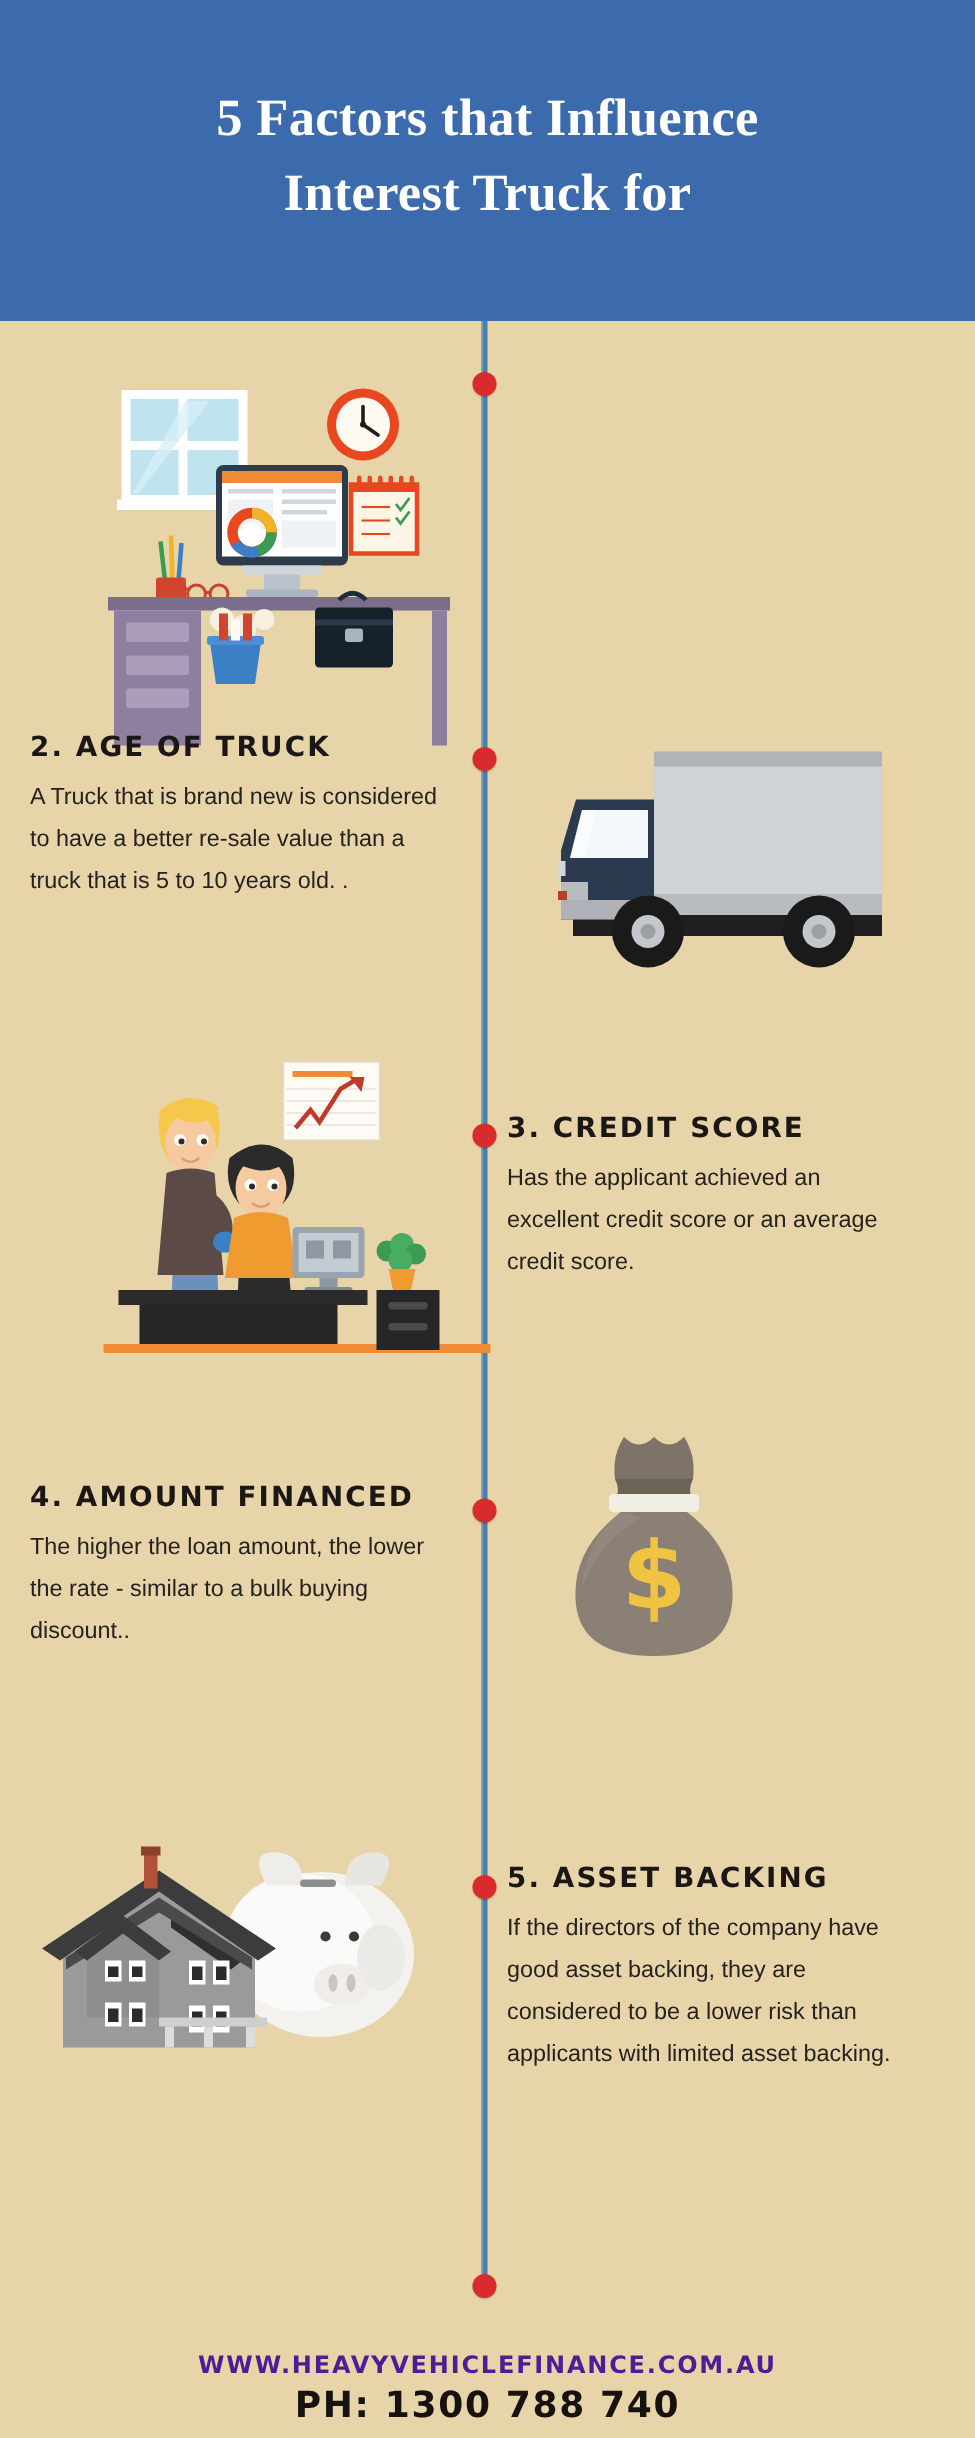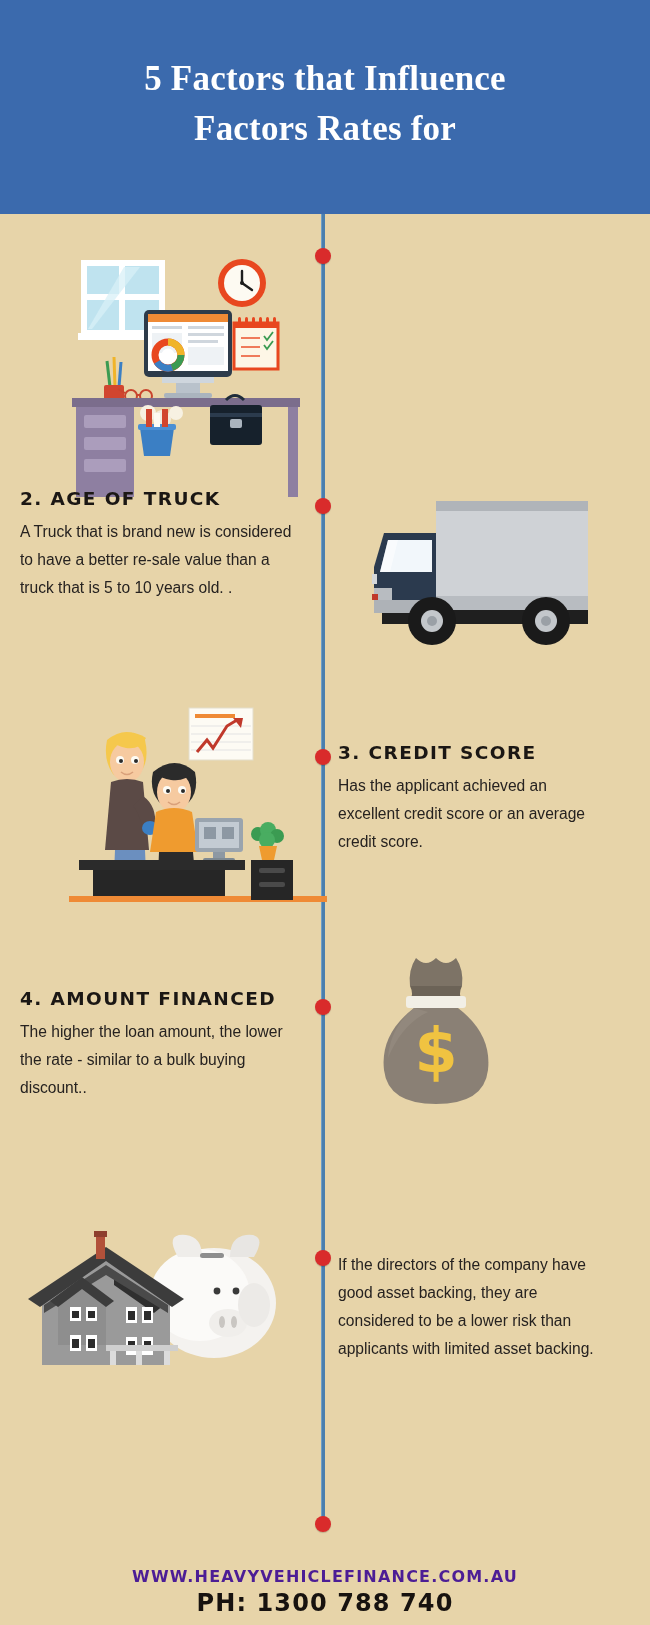--- a/index.html
+++ b/index.html
@@ -101,21 +101,21 @@
   svg { display: block; overflow: visible; }
 </style>
 </head>
 <body>
 
 <div class="page">
 
   <div class="header">
     <div class="header-title">
       <span class="ln">5 Factors that Influence</span>
-      <span class="ln">Factors Rates for</span>
+      <span class="ln">Interest Truck for</span>
     </div>
   </div>
 
   <div class="timeline-line"></div>
   <div class="dot" style="top:248px"></div>
   <div class="dot" style="top:498px"></div>
   <div class="dot" style="top:749px"></div>
   <div class="dot" style="top:999px"></div>
   <div class="dot" style="top:1250px"></div>
   <div class="dot" style="top:1516px"></div>
@@ -409,20 +409,21 @@
 
         <rect x="92" y="150" width="72" height="6" fill="#cfcfcf"></rect>
         <rect x="96" y="156" width="6" height="14" fill="#dcdcdc"></rect>
         <rect x="122" y="156" width="6" height="14" fill="#dcdcdc"></rect>
         <rect x="150" y="156" width="6" height="14" fill="#dcdcdc"></rect>
       </g>
     </svg>
   </div>
 
   <div class="section txt-left" style="left:338px; top:1242px; width:272px;">
+    <div class="sec-head">5. ASSET BACKING</div>
     <div class="sec-body">If the directors of the company have good asset backing, they are considered to be a lower risk than applicants with limited asset backing.</div>
   </div>
 
   <div class="footer">
     <div class="footer-url">WWW.HEAVYVEHICLEFINANCE.COM.AU</div>
     <div class="footer-ph">PH: 1300 788 740</div>
   </div>
 
 </div>
 

